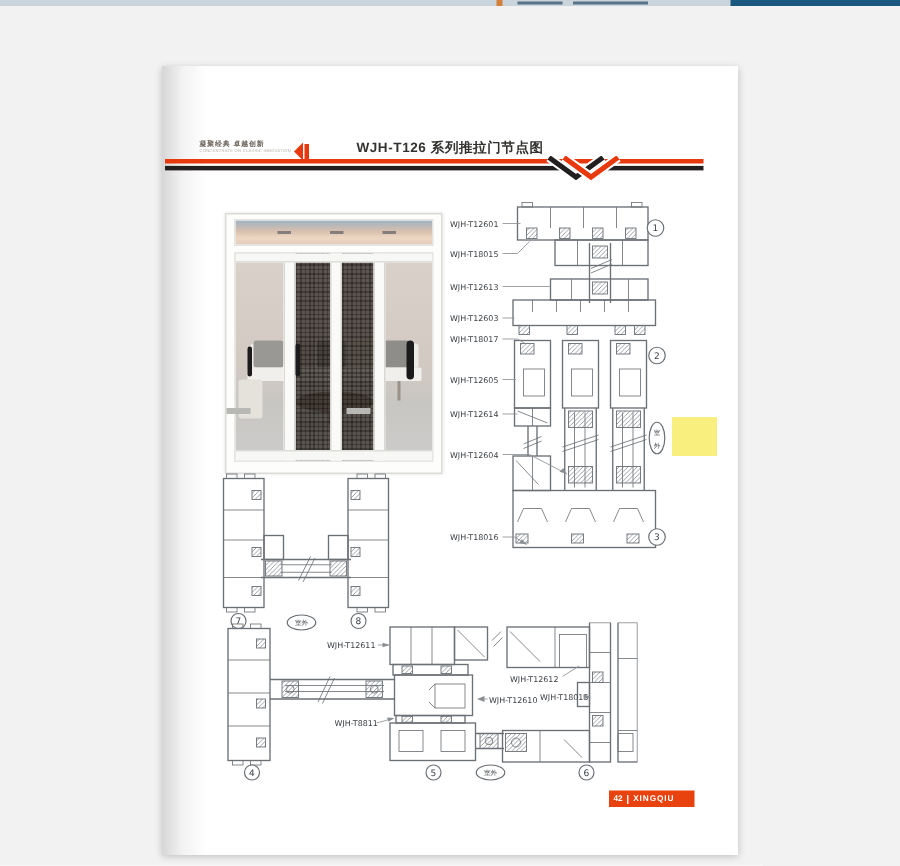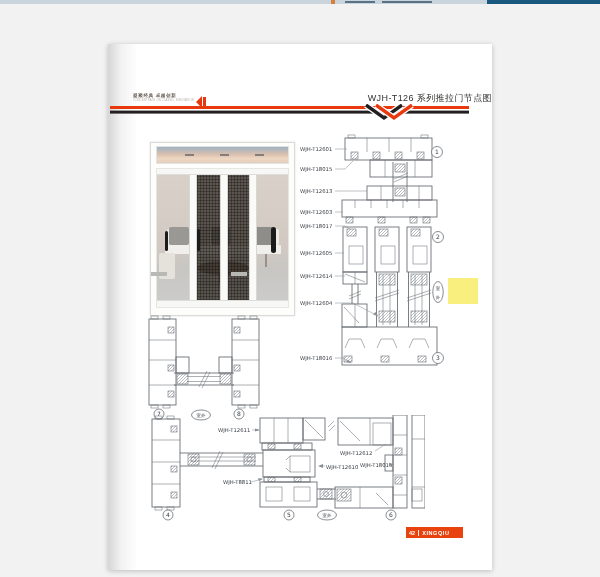--- a/index.html
+++ b/index.html
@@ -17,22 +17,22 @@
     background:#ffffff;box-shadow:0 1px 5px rgba(0,0,0,.22);
   }
   .spine{position:absolute;left:0;top:0;width:30px;height:526px;
     background:linear-gradient(90deg, rgba(0,0,0,.16), rgba(0,0,0,.05) 45%, rgba(0,0,0,0));}
   
   .logo-block{position:absolute;left:25px;top:49px;width:66px;}
   .logo-tagline{font-size:4.6px;font-weight:bold;color:#6b6259;letter-spacing:.6px;white-space:nowrap;}
   .logo-sub{font-size:2.7px;color:#b3aca4;letter-spacing:.2px;white-space:nowrap;margin-top:.5px;}
   .logo-icon{position:absolute;left:88px;top:50px;}
   .title{
-    position:absolute;left:0;top:48px;width:384px;text-align:right;
-    font-size:9px;font-weight:normal;color:#33322f;letter-spacing:.4px;
+    position:absolute;left:0;top:48px;width:384px;text-align:center;
+    font-size:9px;font-weight:bold;color:#33322f;letter-spacing:.4px;
   }
   .bandsvg{position:absolute;left:0;top:60px;}
   
   .photo{
     position:absolute;left:42px;top:98px;width:145px;height:174px;
     background:#fdfdfc;border:1px solid #dadad6;box-sizing:border-box;
     box-shadow:0 0 2px rgba(0,0,0,.12);
   }
   .transom{position:absolute;left:5px;top:3px;width:133px;height:18px;
     background:linear-gradient(180deg,#9fb3c2,#d8bfae 45%,#eed7c2 72%,#e3cdbd);

